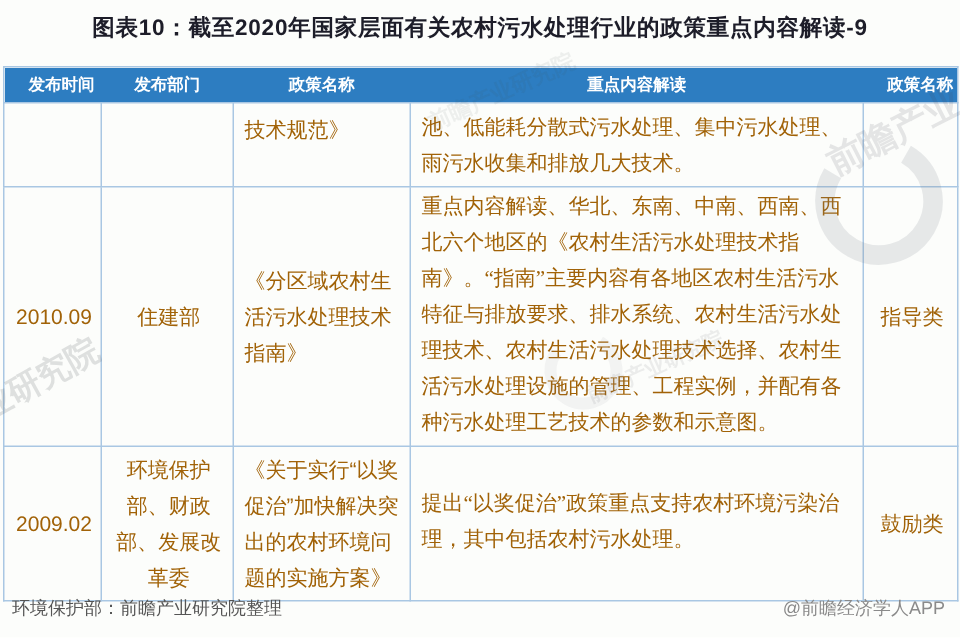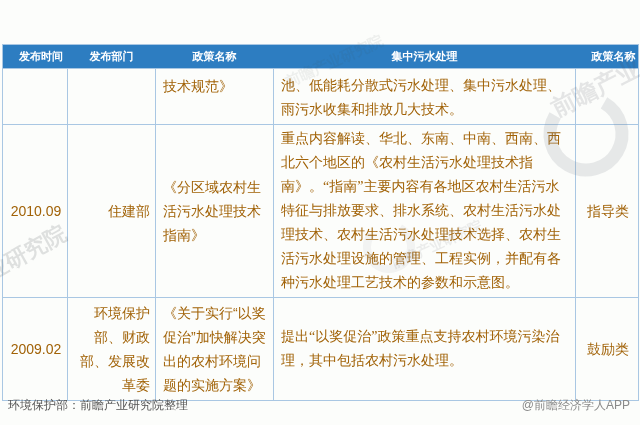--- a/index.html
+++ b/index.html
@@ -51,21 +51,21 @@
     color: #a16207;
     vertical-align: middle;
     padding: 2px 5px 2px 7px;
     word-break: break-all;
   }
   tr.r0 { height: 54px; }
   tr.r1 { height: 155px; }
   tr.r2 { height: 103px; }
   tr.r0 td { vertical-align: top; padding-top: 5px; }
   td.c-time   { text-align: center; padding: 2px 2px; }
-  td.c-dept   { text-align: right; }
+  td.c-dept   { text-align: center; }
   td.c-policy { text-align: left; }
   td.c-content{ text-align: left; padding-right: 5px; font-family: Liberation Serif, serif; }
   td.c-nature { text-align: center; padding: 2px 2px; }
   .footer-source {
     position: absolute;
     left: 8px;
     top: 397px;
     font-size: 12px;
     color: #555555;
   }
@@ -90,35 +90,36 @@
   .wm-d { left: 388px; top: 236px; font-size: 14px; transform: rotate(-24deg); color: rgba(70,72,82,0.09); }
   .wm-arc { position: absolute; pointer-events: none; z-index: 4; }
   .arc-big   { left: 540px; top: 88px; }
   .arc-small { left: 360px; top: 218px; opacity: 0.6; }
 </style>
 </head>
 <body>
 
 <div class="page">
 
+  <div class="title">图表10：截至2020年国家层面有关农村污水处理行业的政策重点内容解读-9</div>
 
   <table class="policy">
     <colgroup>
       <col style="width:65px">
       <col style="width:88px">
       <col style="width:118px">
       <col style="width:302px">
       <col style="width:63px">
     </colgroup>
     <thead>
       <tr>
         <th>发布时间</th>
         <th>发布部门</th>
         <th>政策名称</th>
-        <th>集中污水处理</th>
+        <th>重点内容解读</th>
         <th>政策名称</th>
       </tr>
     </thead>
     <tbody>
       <tr class="r0">
         <td class="c-time"></td>
         <td class="c-dept"></td>
         <td class="c-policy">技术规范》</td>
         <td class="c-content">池、低能耗分散式污水处理、集中污水处理、雨污水收集和排放几大技术。</td>
         <td class="c-nature"></td>

